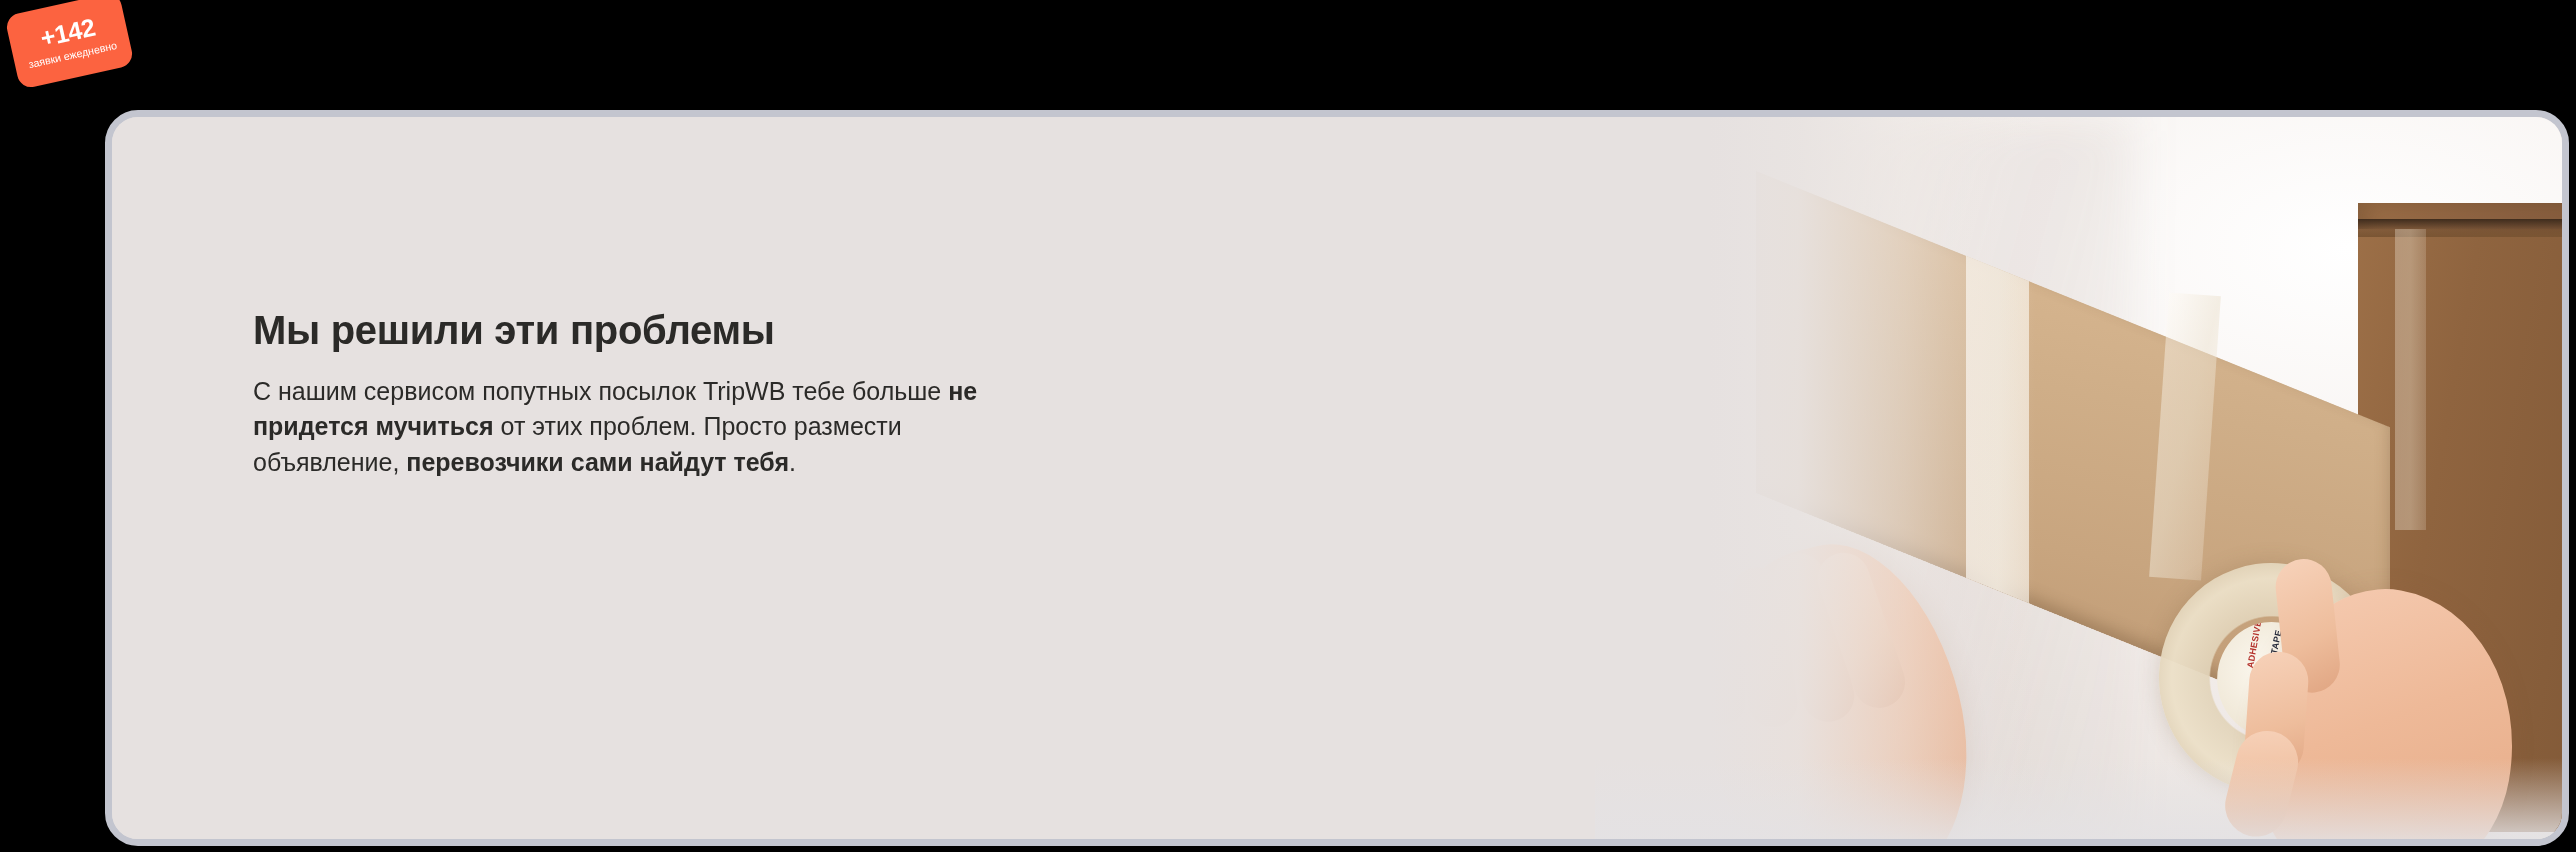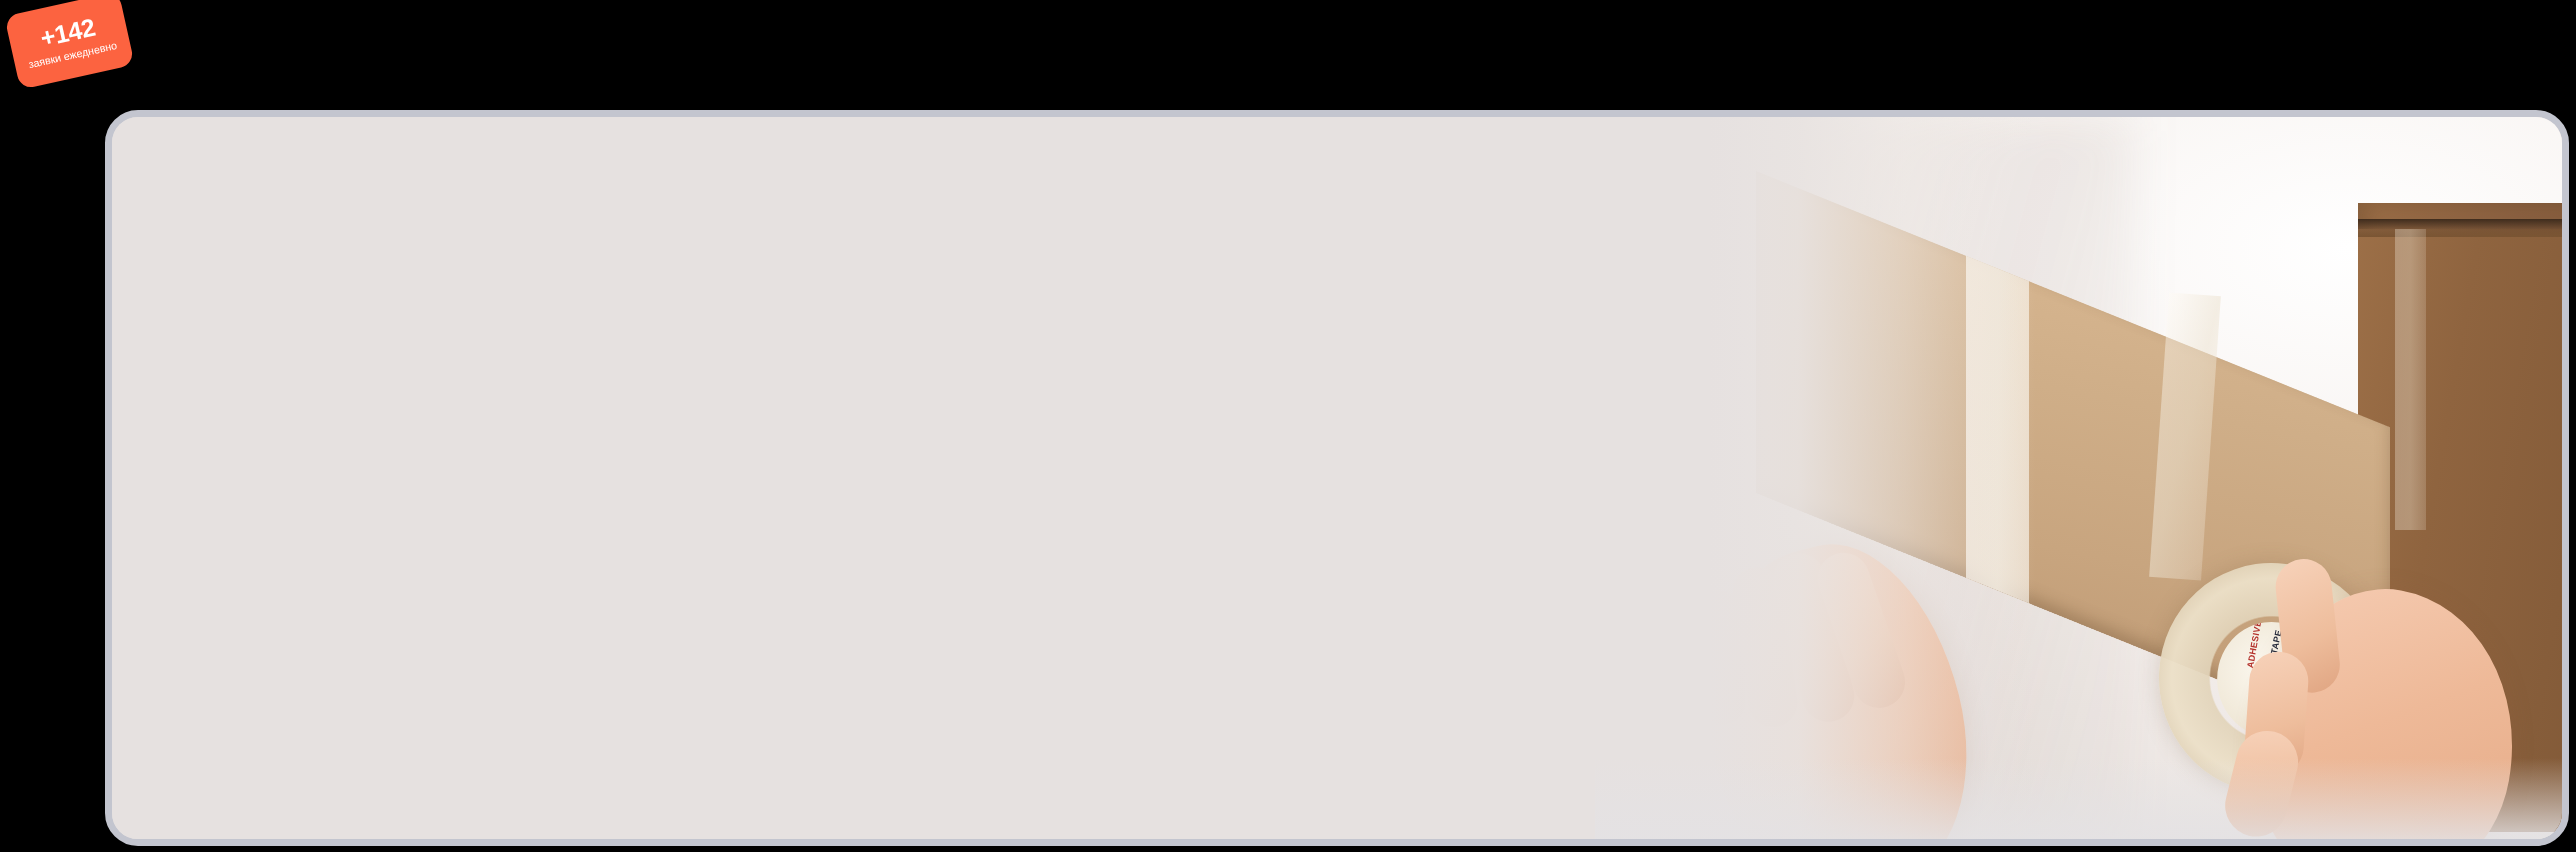--- a/index.html
+++ b/index.html
@@ -330,20 +330,24 @@
         <div class="hand hand-right">
           <div class="finger" style="left:5.4px; top:-16px; width:56px; height:134px; transform:rotate(-16deg);"></div>
           <div class="finger" style="left:-11.8px; top:81px; width:59px; height:124px; transform:rotate(-6deg);"></div>
           <div class="finger" style="left:-16px; top:161px; width:62px; height:107px; transform:rotate(4deg);"></div>
         </div>
 
         <div class="photo-fade"></div>
         <div class="photo-fade-bottom"></div>
       </div>
 
+      <div class="copy">
+        <h2 class="headline">Мы решили эти проблемы</h2>
+        <p class="body-copy"><span>С нашим сервисом попутных посылок TripWB тебе больше </span><b>не придется мучиться</b><span> от этих проблем. Просто размести объявление, </span><b>перевозчики сами найдут тебя</b><span>.</span></p>
+      </div>
 
     </div>
   </div>
 
   <div class="badge">
     <div class="badge-number">+142</div>
     <div class="badge-caption">заявки ежедневно</div>
   </div>
 
 </div>

